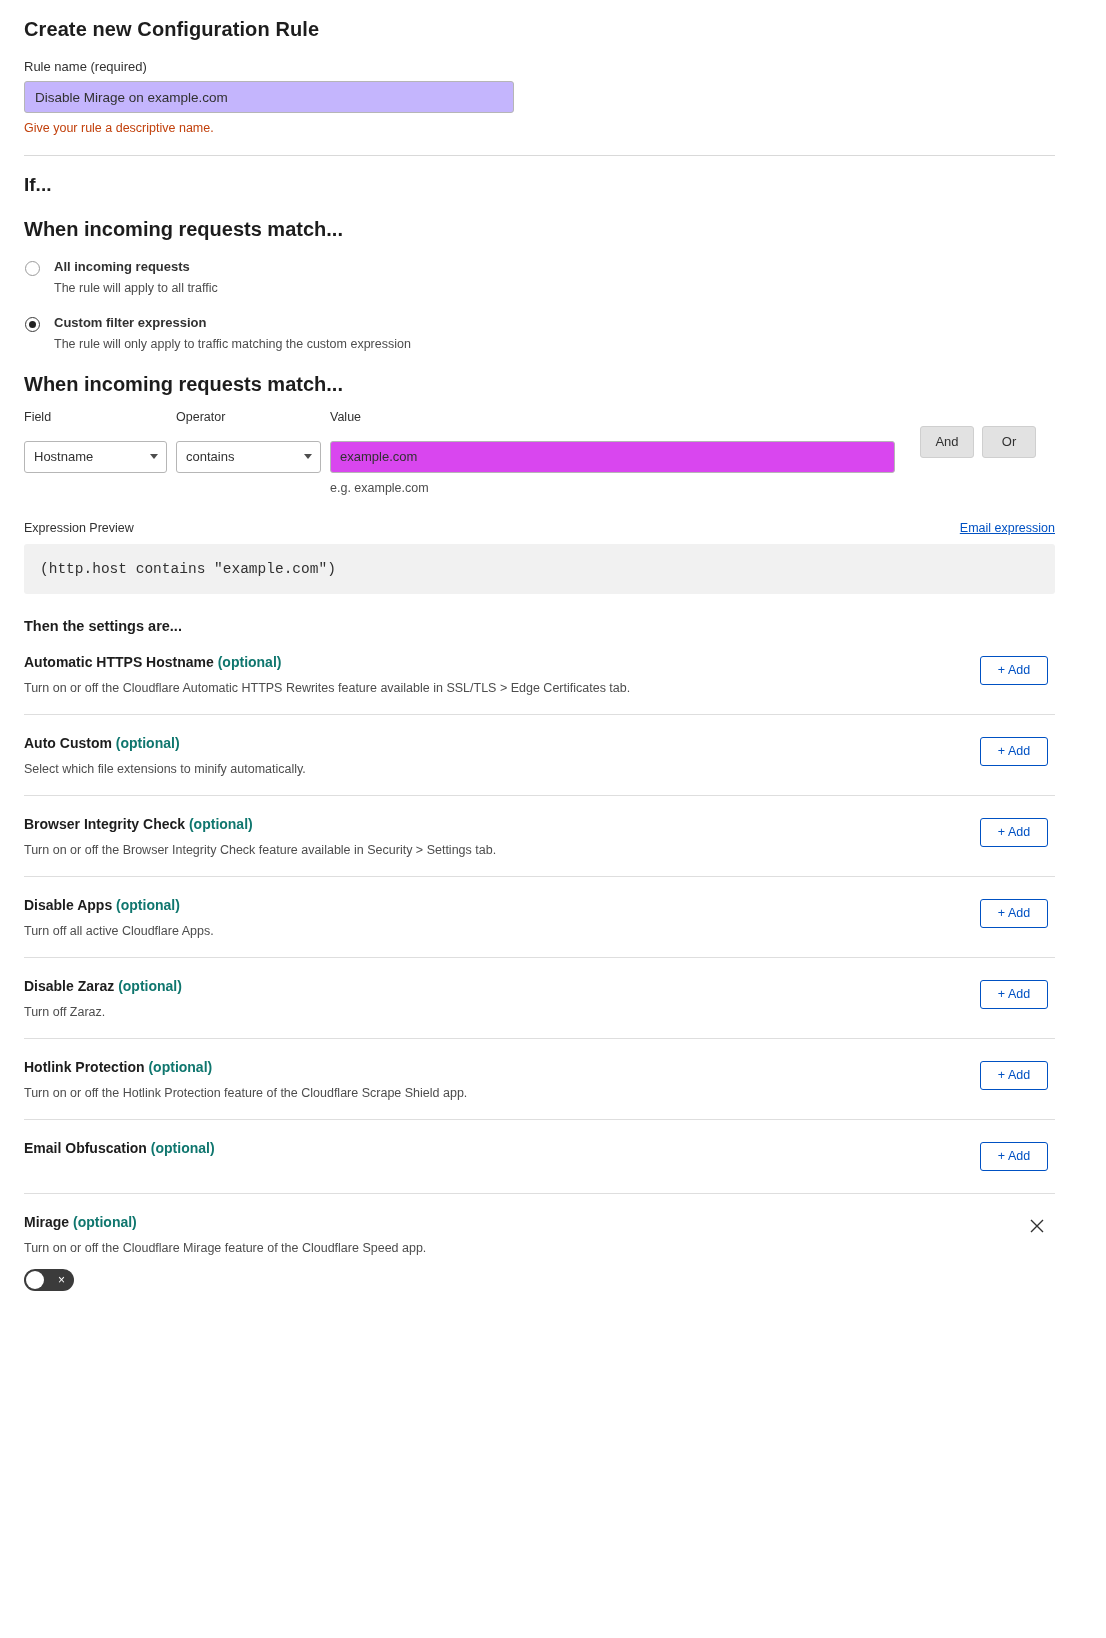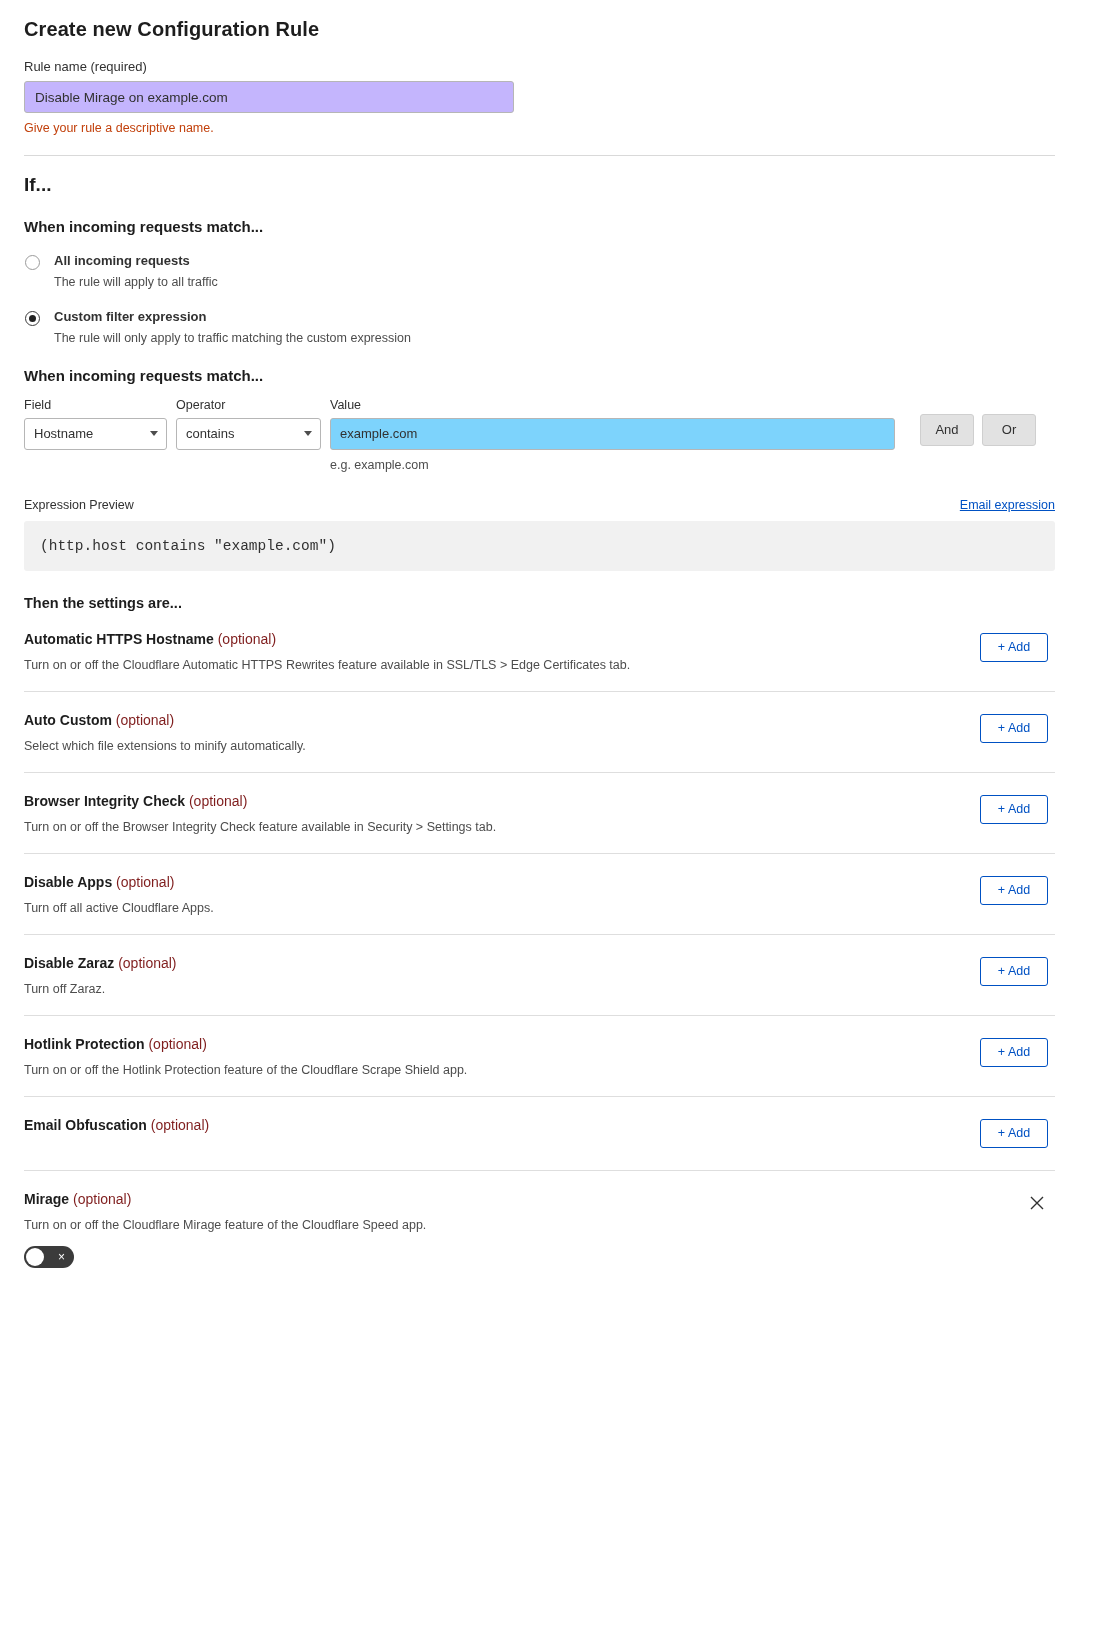--- a/index.html
+++ b/index.html
@@ -54,21 +54,21 @@
     border-top: 1px solid #d9d9d9;
     margin: 20px 0 0 0;
   }
   .section-h {
     font-size: 19px;
     font-weight: bold;
     color: #1d1d1d;
     margin: 18px 0 0 0;
   }
   .sub-h {
-    font-size: 15px;
+    font-size: 20px;
     font-weight: bold;
     color: #1d1d1d;
     margin: 22px 0 0 0;
   }
   
   .radio-group { margin-top: 18px; }
   .radio-row {
     display: flex;
     align-items: flex-start;
     margin-bottom: 20px;
@@ -106,21 +106,21 @@
   
   .builder {
     display: flex;
     align-items: flex-start;
     margin-top: 14px;
   }
   .builder-col { margin-right: 9px; }
   .col-label {
     font-size: 12.5px;
     color: #313131;
-    margin-bottom: 6px;
+    margin-bottom: 17px;
   }
   .select-wrap {
     position: relative;
     height: 32px;
   }
   select.styled {
     appearance: none;
     -webkit-appearance: none;
     height: 32px;
     border: 1px solid #b6b6b6;
@@ -142,21 +142,21 @@
     border-left: 4.5px solid transparent;
     border-right: 4.5px solid transparent;
     border-top: 5px solid #4d4d4d;
     pointer-events: none;
   }
   .value-input {
     width: 565px;
     height: 32px;
     border: 1px solid #b6b6b6;
     border-radius: 3px;
-    background: #7dd3fc;
+    background: #d946ef;
     padding: 0 9px;
     font-size: 13px;
     font-family: "Liberation Sans", sans-serif;
     color: #313131;
     outline: none;
   }
   .value-help {
     font-size: 12.5px;
     color: #4d4d4d;
     margin-top: 8px;
@@ -218,22 +218,22 @@
     min-height: 74px;
   }
   .setting:first-of-type { padding-top: 18px; }
   .setting.last { border-bottom: none; }
   .setting-title {
     font-size: 14px;
     color: #1d1d1d;
   }
   .setting-title b { font-weight: bold; }
   .setting-title .opt {
-    font-weight: normal;
-    color: #7f1d1d;
+    font-weight: bold;
+    color: #0f766e;
   }
   .setting-desc {
     font-size: 12.5px;
     color: #4d4d4d;
     margin-top: 11px;
   }
   .add-btn {
     position: absolute;
     right: 7px;
     top: 22px;

